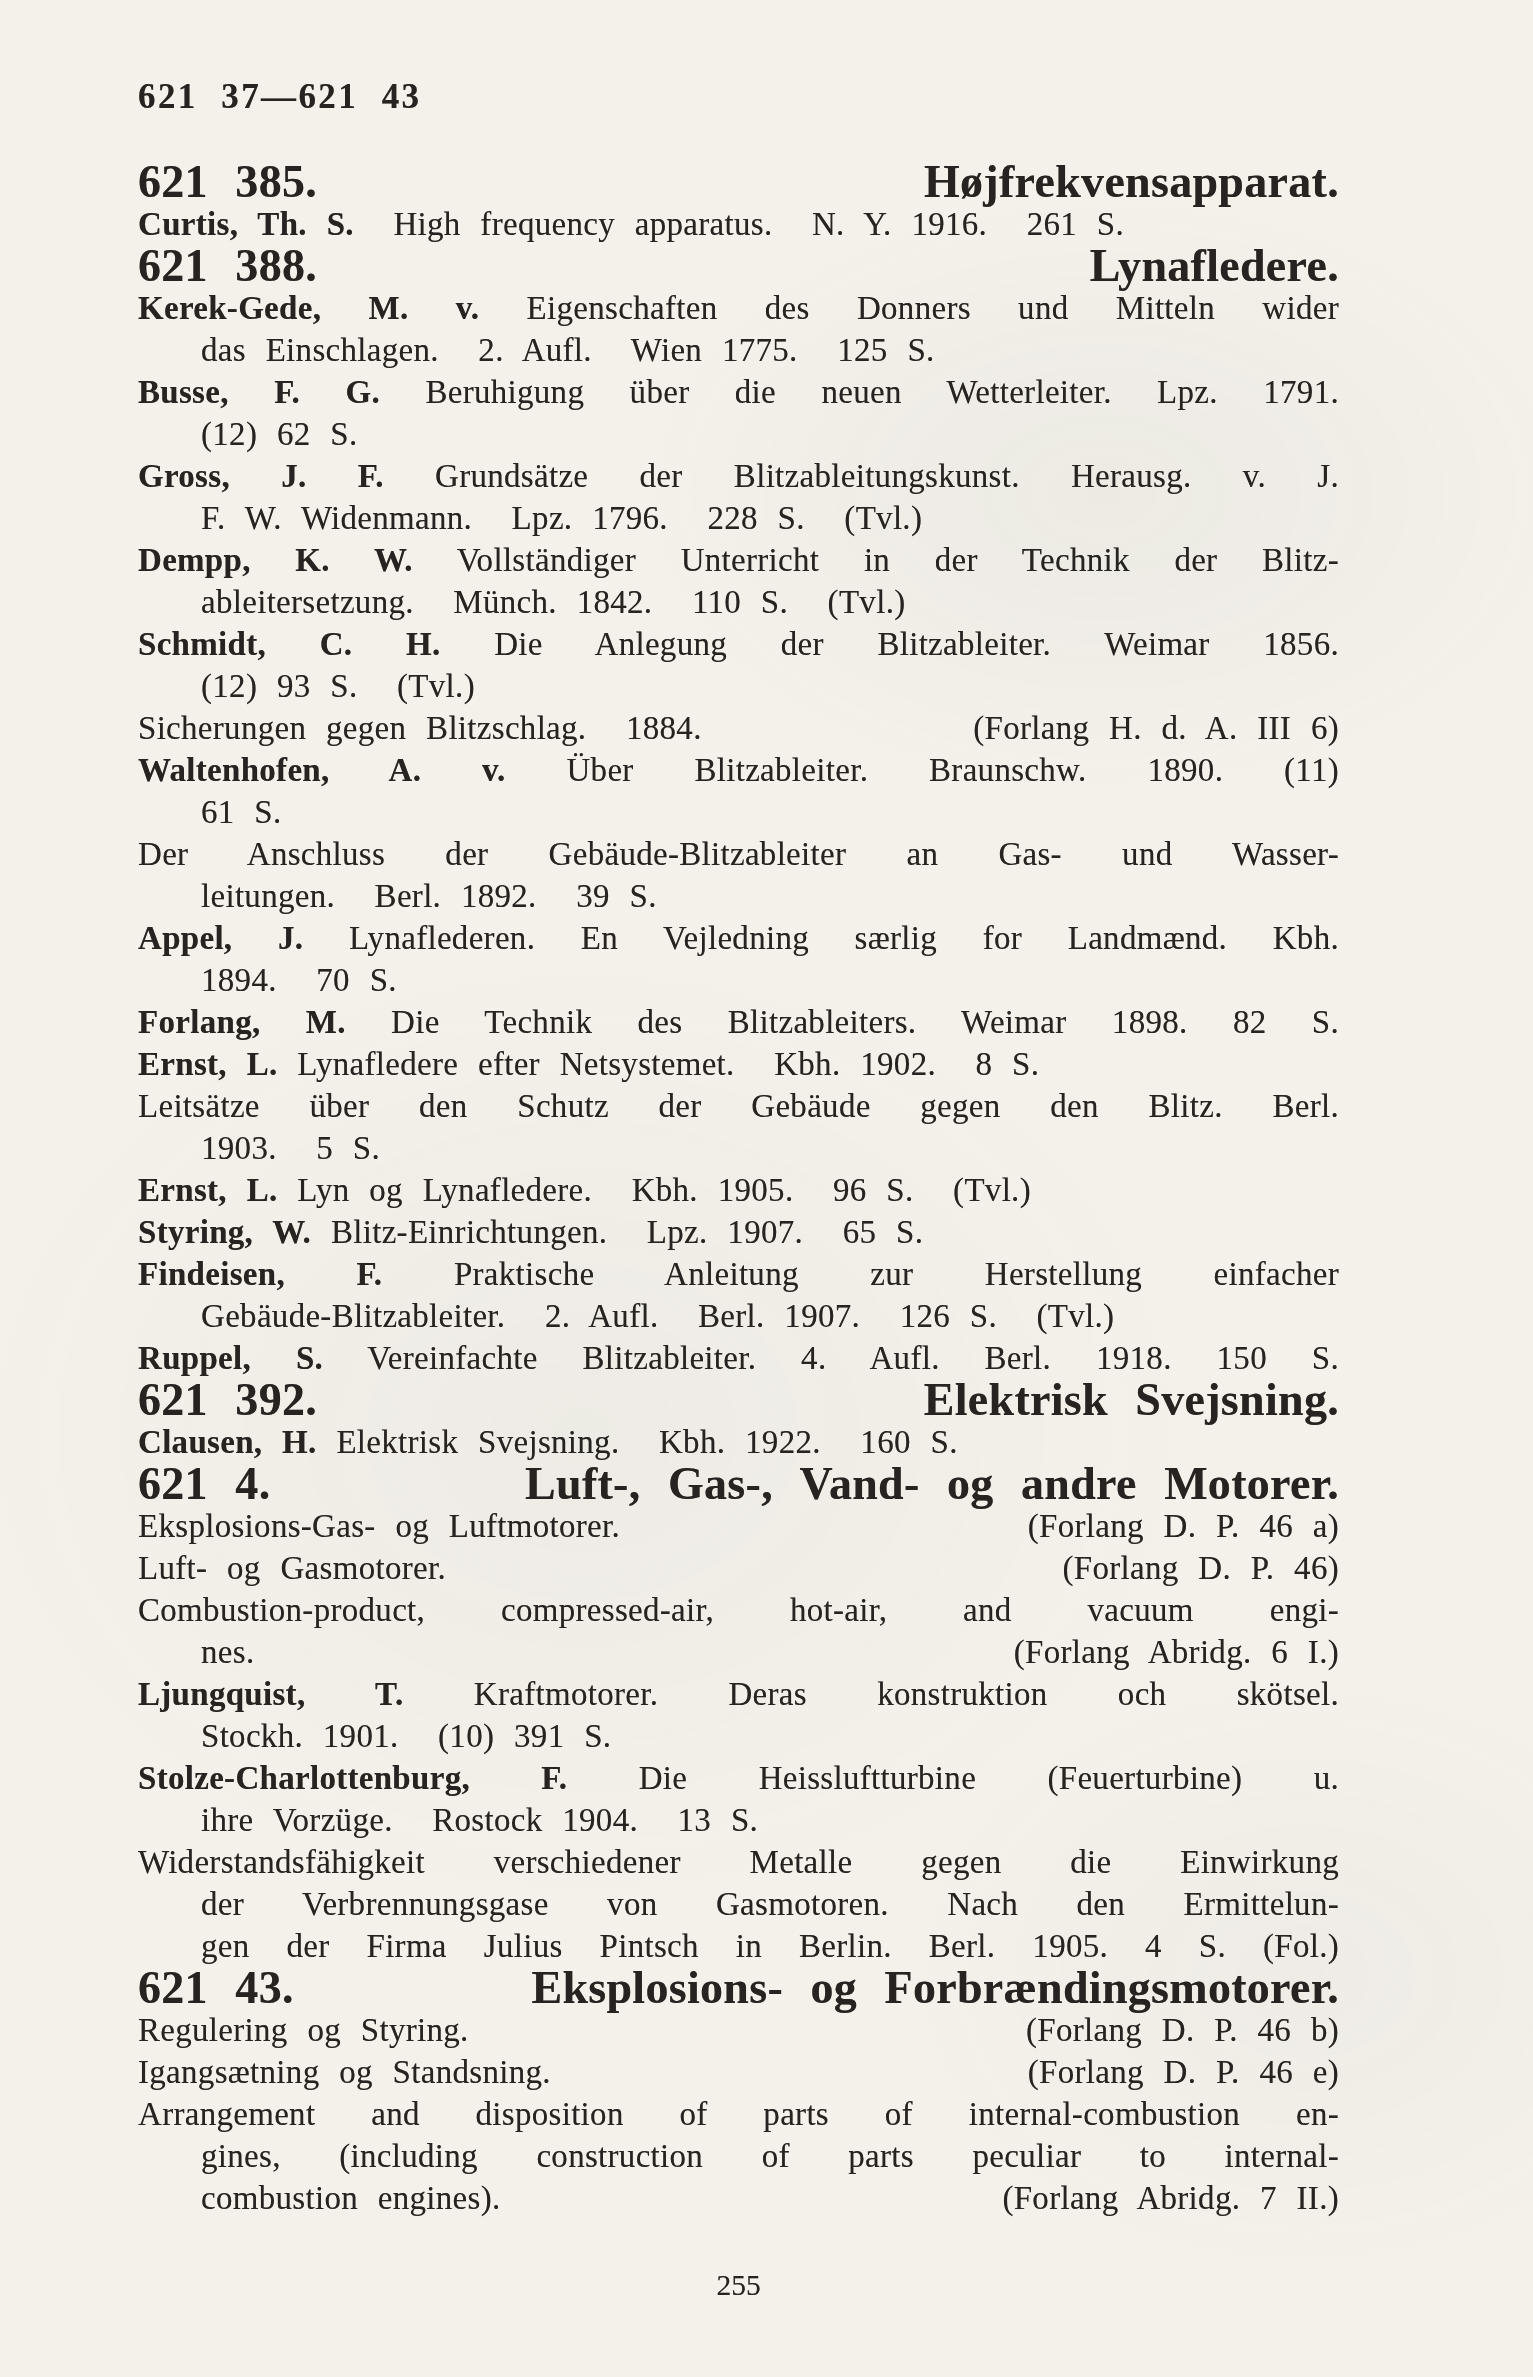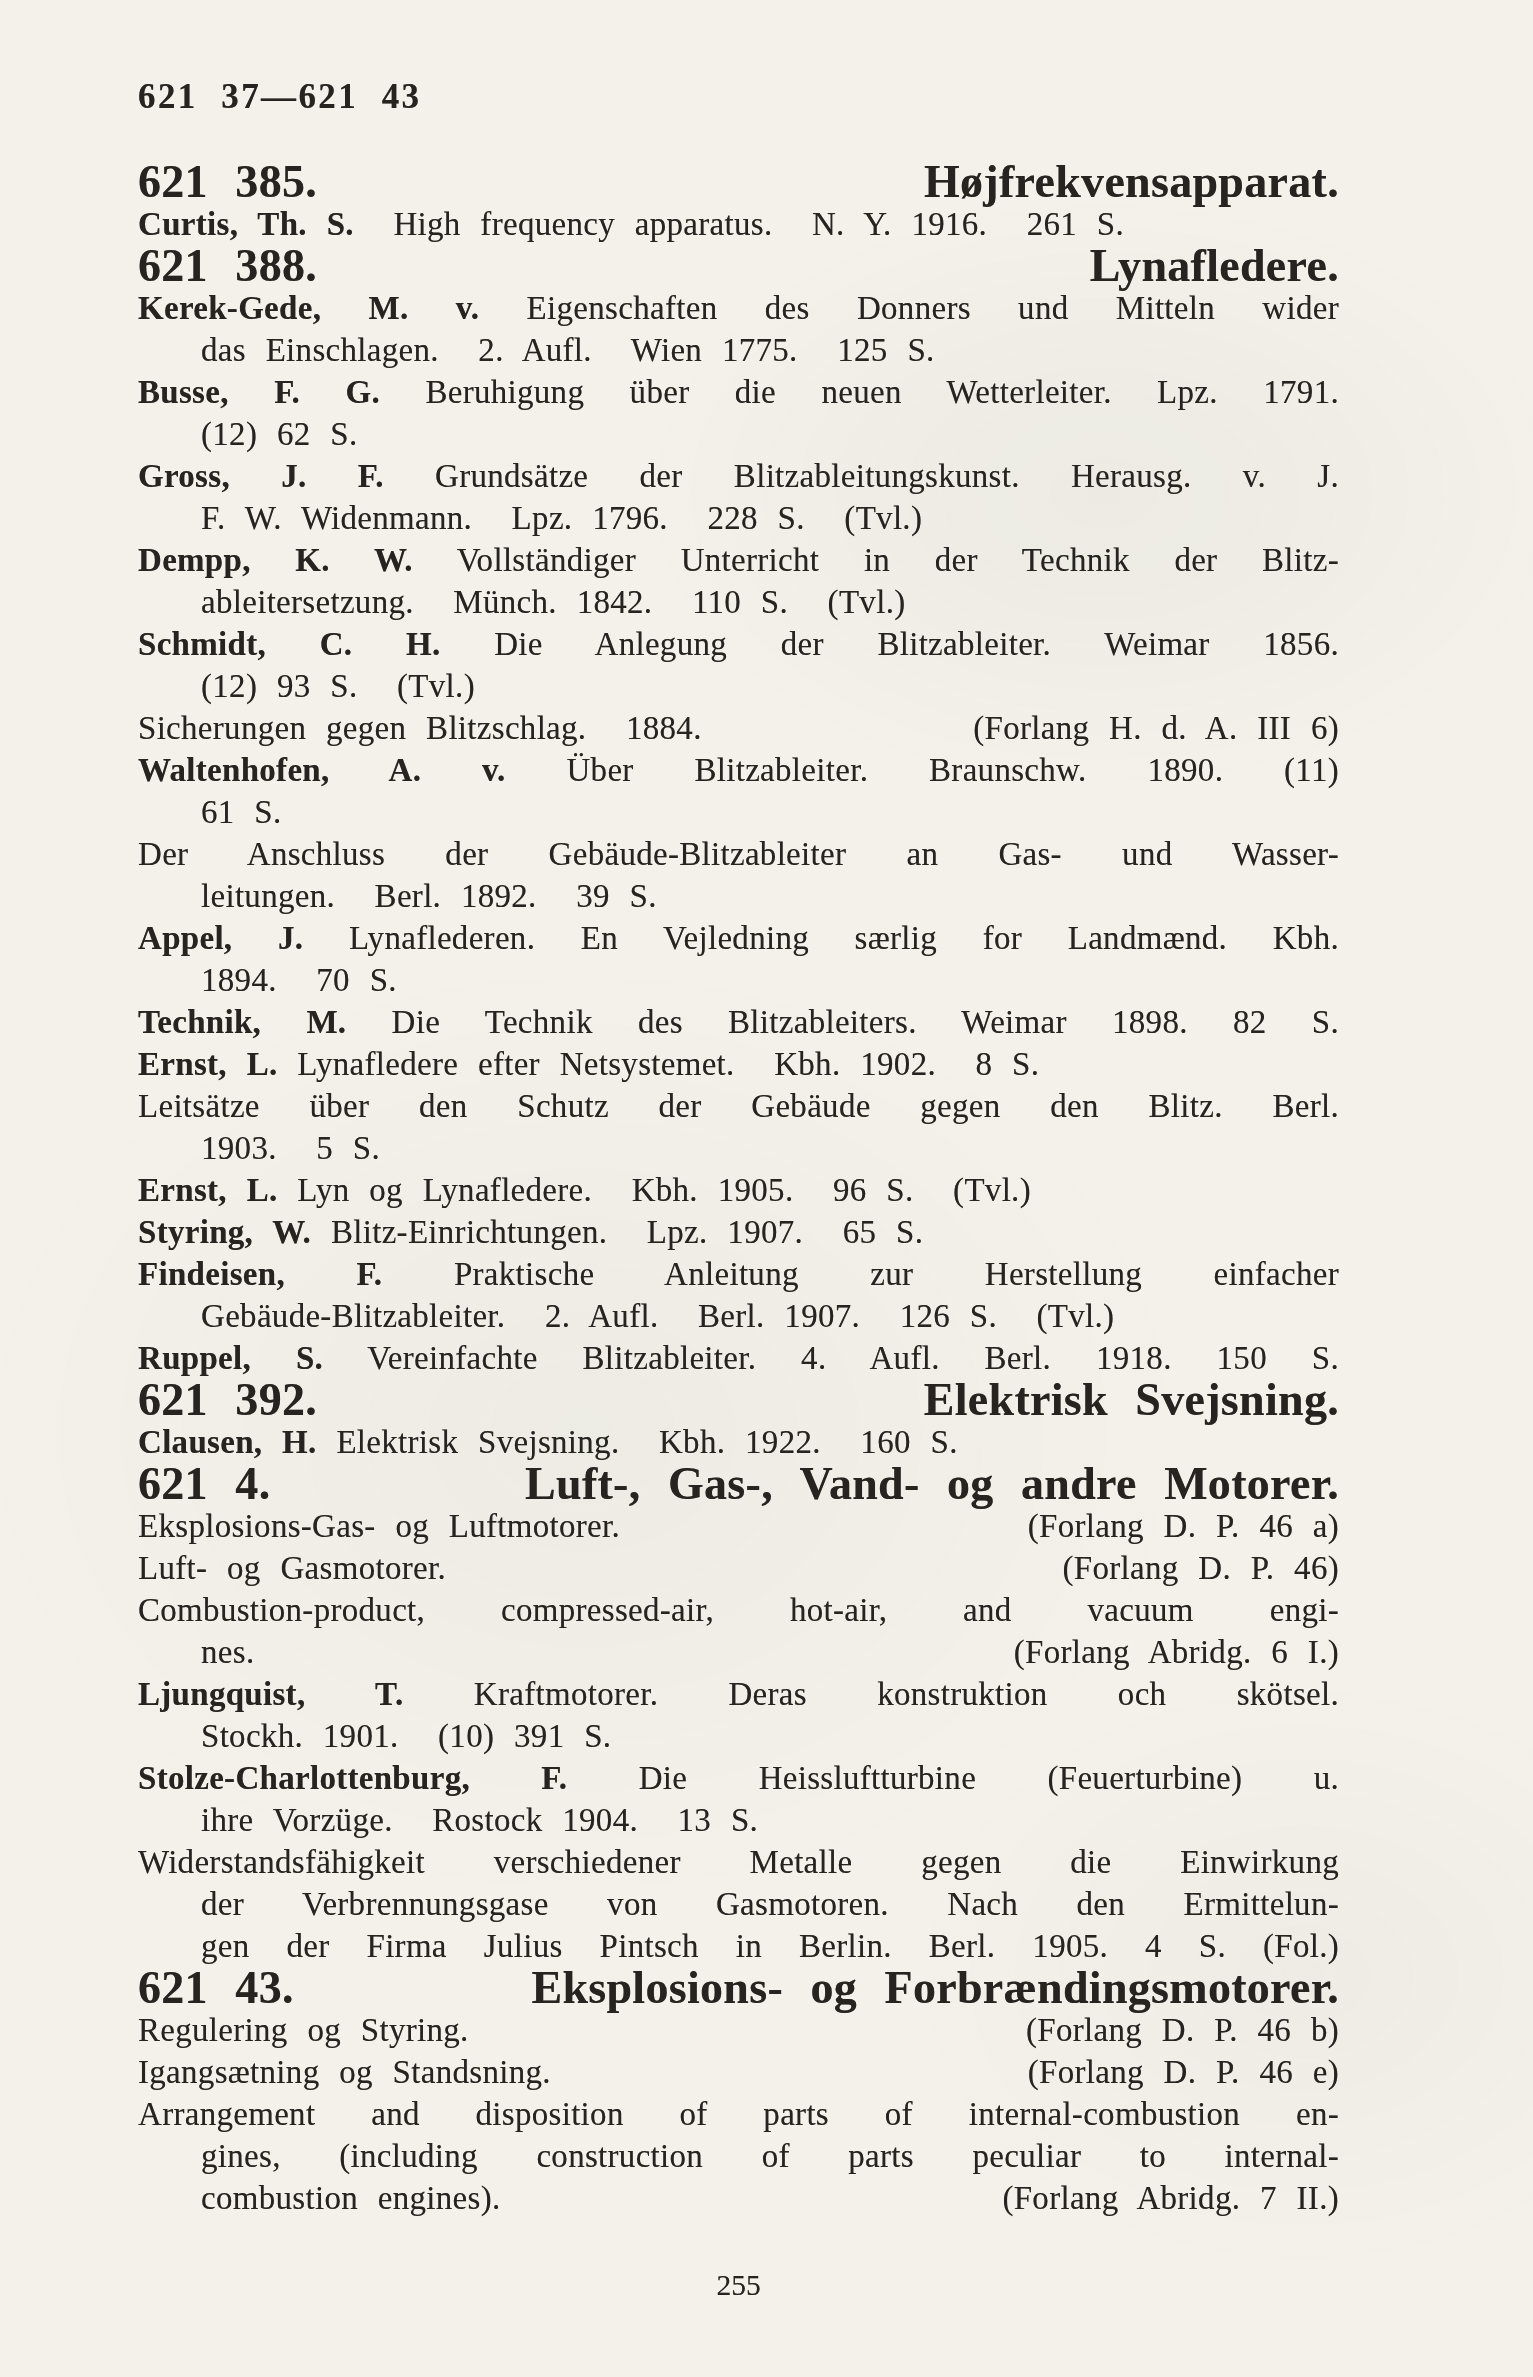--- a/index.html
+++ b/index.html
@@ -58,21 +58,21 @@
       <div class="line indent"><span>ableitersetzung.  Münch. 1842.  110 S.  (Tvl.)</span></div>
       <div class="line j"><span class="au">Schmidt, C. H.</span><span> Die Anlegung der Blitzableiter.  Weimar 1856.</span></div>
       <div class="line indent"><span>(12) 93 S.  (Tvl.)</span></div>
       <div class="line"><span>Sicherungen gegen Blitzschlag.  1884.</span><span class="ref">(Forlang H. d. A. III 6)</span></div>
       <div class="line j"><span class="au">Waltenhofen, A. v.</span><span> Über Blitzableiter.  Braunschw. 1890.  (11)</span></div>
       <div class="line indent"><span>61 S.</span></div>
       <div class="line j"><span>Der Anschluss der Gebäude-Blitzableiter an Gas- und Wasser-</span></div>
       <div class="line indent"><span>leitungen.  Berl. 1892.  39 S.</span></div>
       <div class="line j"><span class="au">Appel, J.</span><span> Lynaflederen.  En Vejledning særlig for Landmænd.  Kbh.</span></div>
       <div class="line indent"><span>1894.  70 S.</span></div>
-      <div class="line j"><span class="au">Technik, M.</span><span> Die Technik des Blitzableiters.  Weimar 1898.  82 S.</span></div>
+      <div class="line j"><span class="au">Forlang, M.</span><span> Die Technik des Blitzableiters.  Weimar 1898.  82 S.</span></div>
       <div class="line"><span class="au">Ernst, L.</span><span> Lynafledere efter Netsystemet.  Kbh. 1902.  8 S.</span></div>
       <div class="line j"><span>Leitsätze über den Schutz der Gebäude gegen den Blitz.  Berl.</span></div>
       <div class="line indent"><span>1903.  5 S.</span></div>
       <div class="line"><span class="au">Ernst, L.</span><span> Lyn og Lynafledere.  Kbh. 1905.  96 S.  (Tvl.)</span></div>
       <div class="line"><span class="au">Styring, W.</span><span> Blitz-Einrichtungen.  Lpz. 1907.  65 S.</span></div>
       <div class="line j"><span class="au">Findeisen, F.</span><span> Praktische Anleitung zur Herstellung einfacher</span></div>
       <div class="line indent"><span>Gebäude-Blitzableiter.  2. Aufl.  Berl. 1907.  126 S.  (Tvl.)</span></div>
       <div class="line j"><span class="au">Ruppel, S.</span><span> Vereinfachte Blitzableiter.  4. Aufl.  Berl. 1918.  150 S.</span></div>
       <div class="line section"><span class="num">621 392.</span><span class="stitle">Elektrisk Svejsning.</span></div>
       <div class="line"><span class="au">Clausen, H.</span><span> Elektrisk Svejsning.  Kbh. 1922.  160 S.</span></div>

